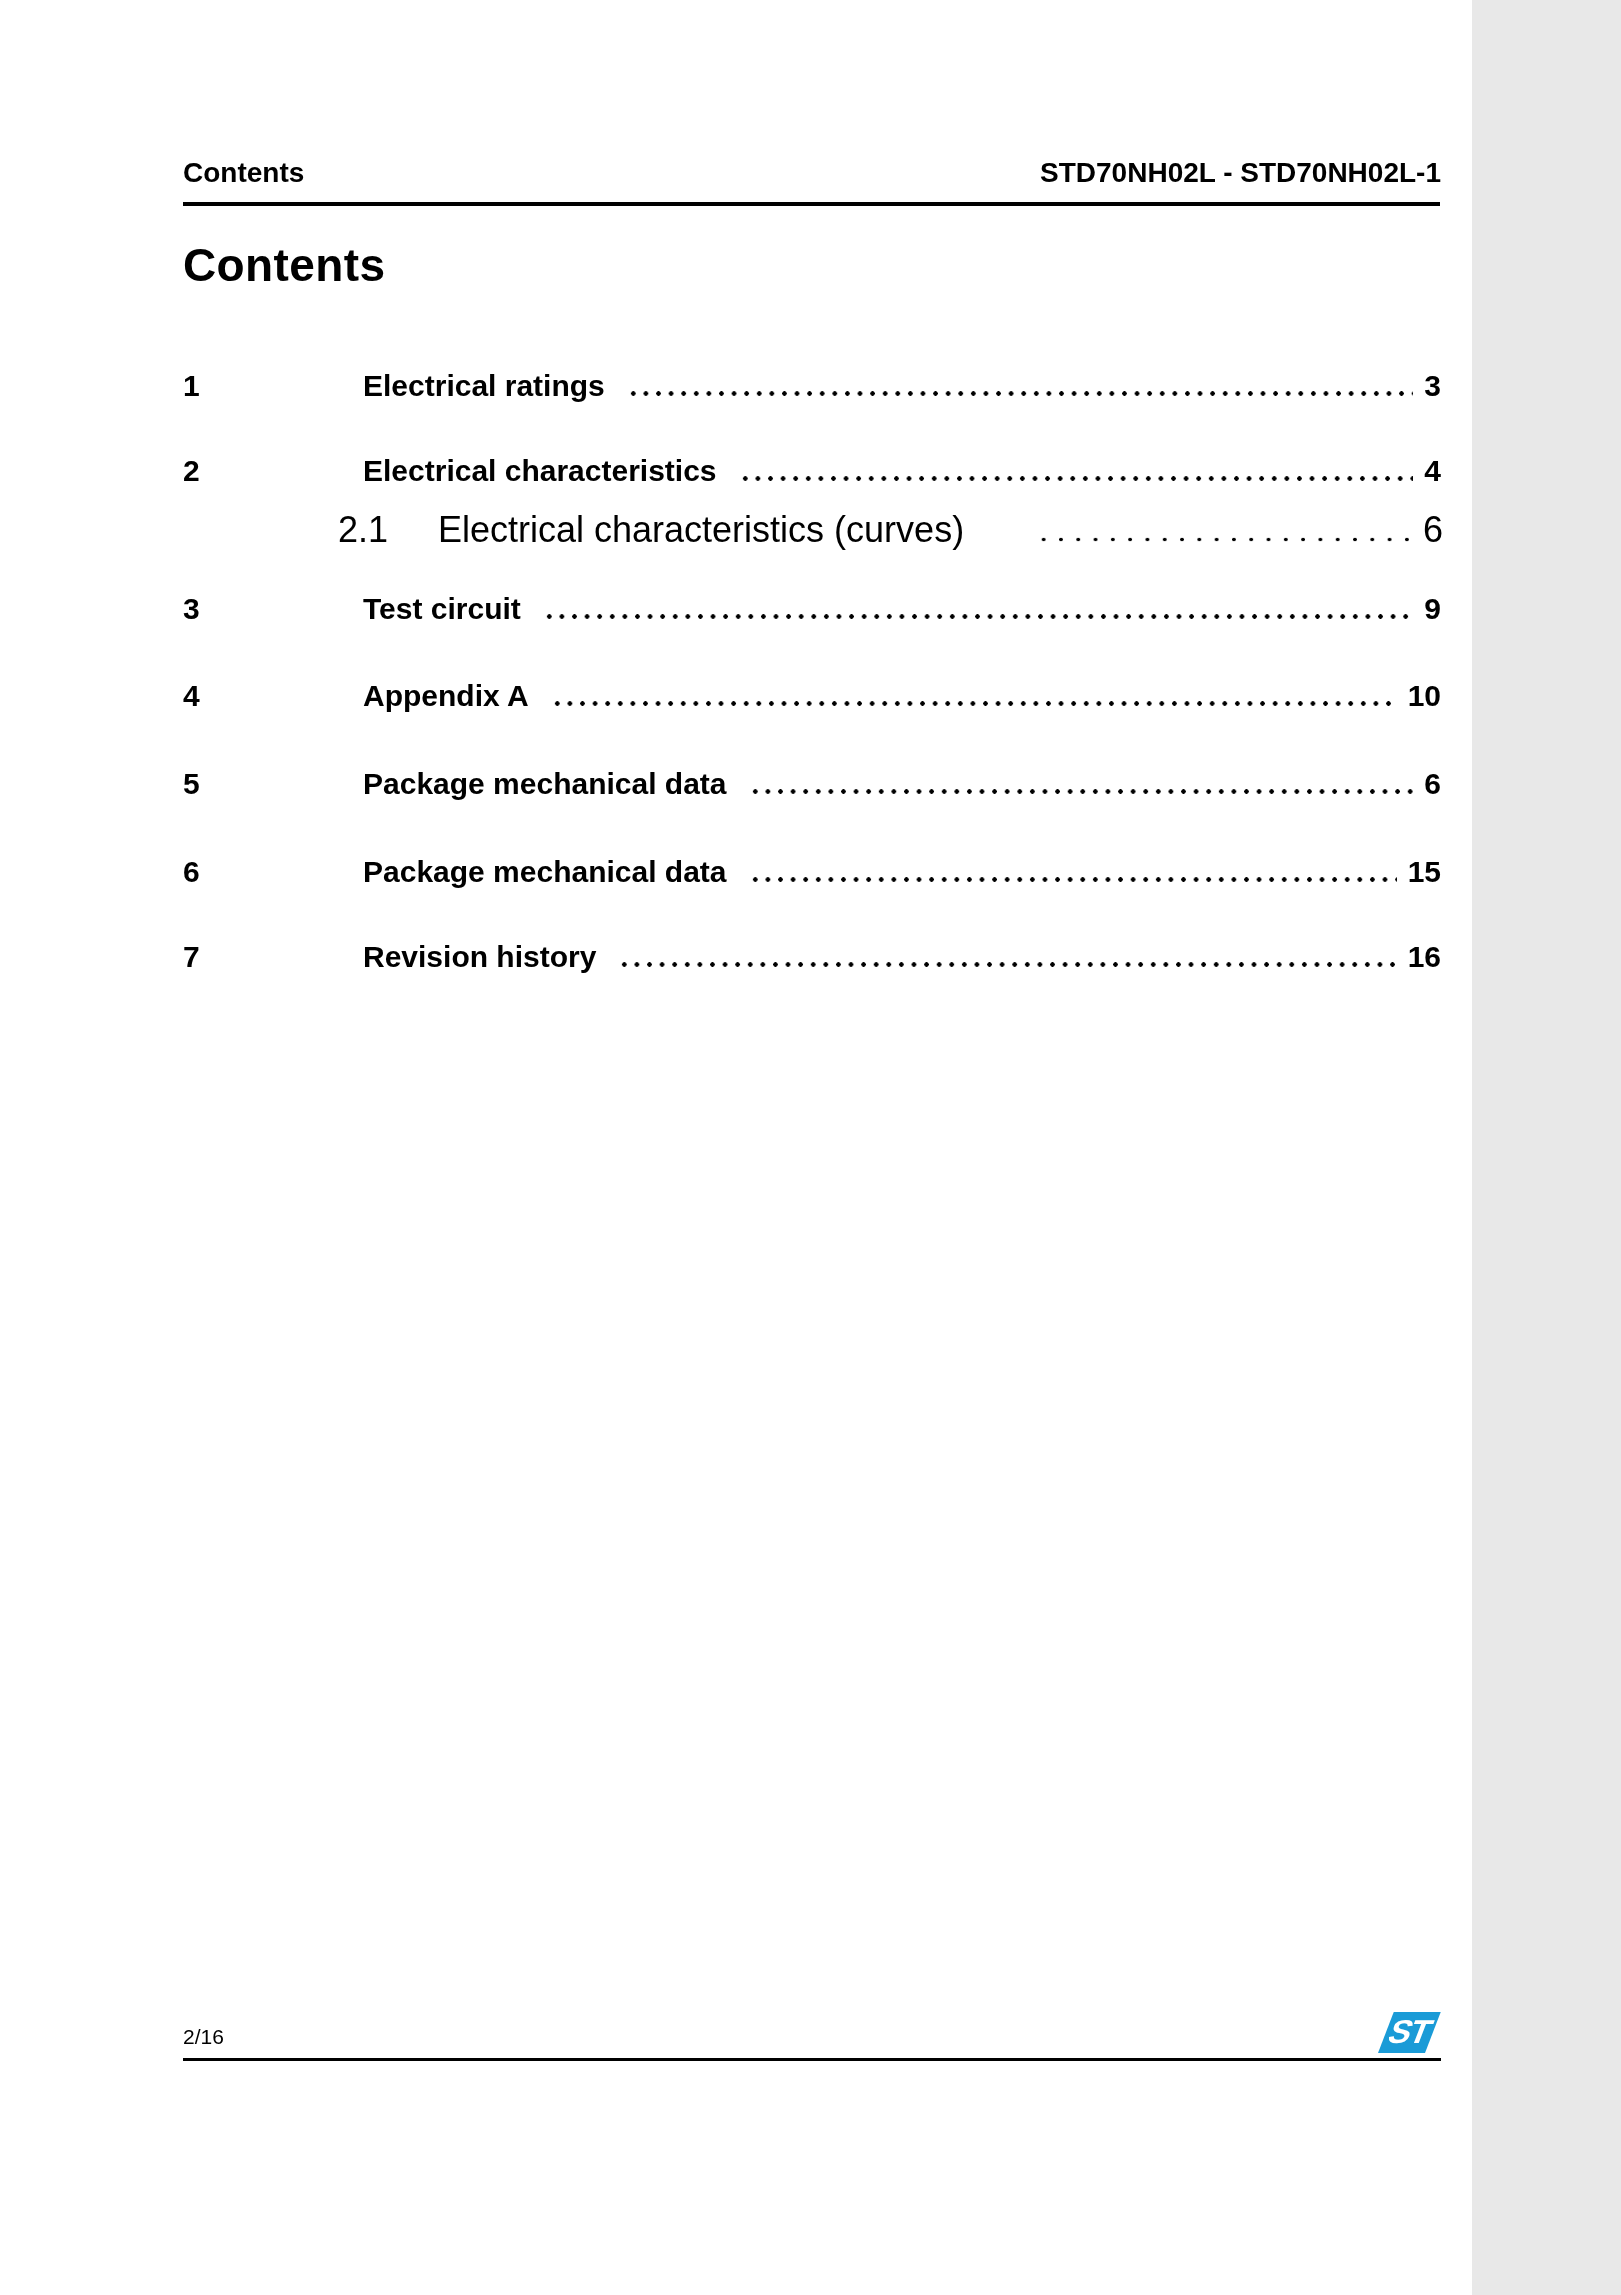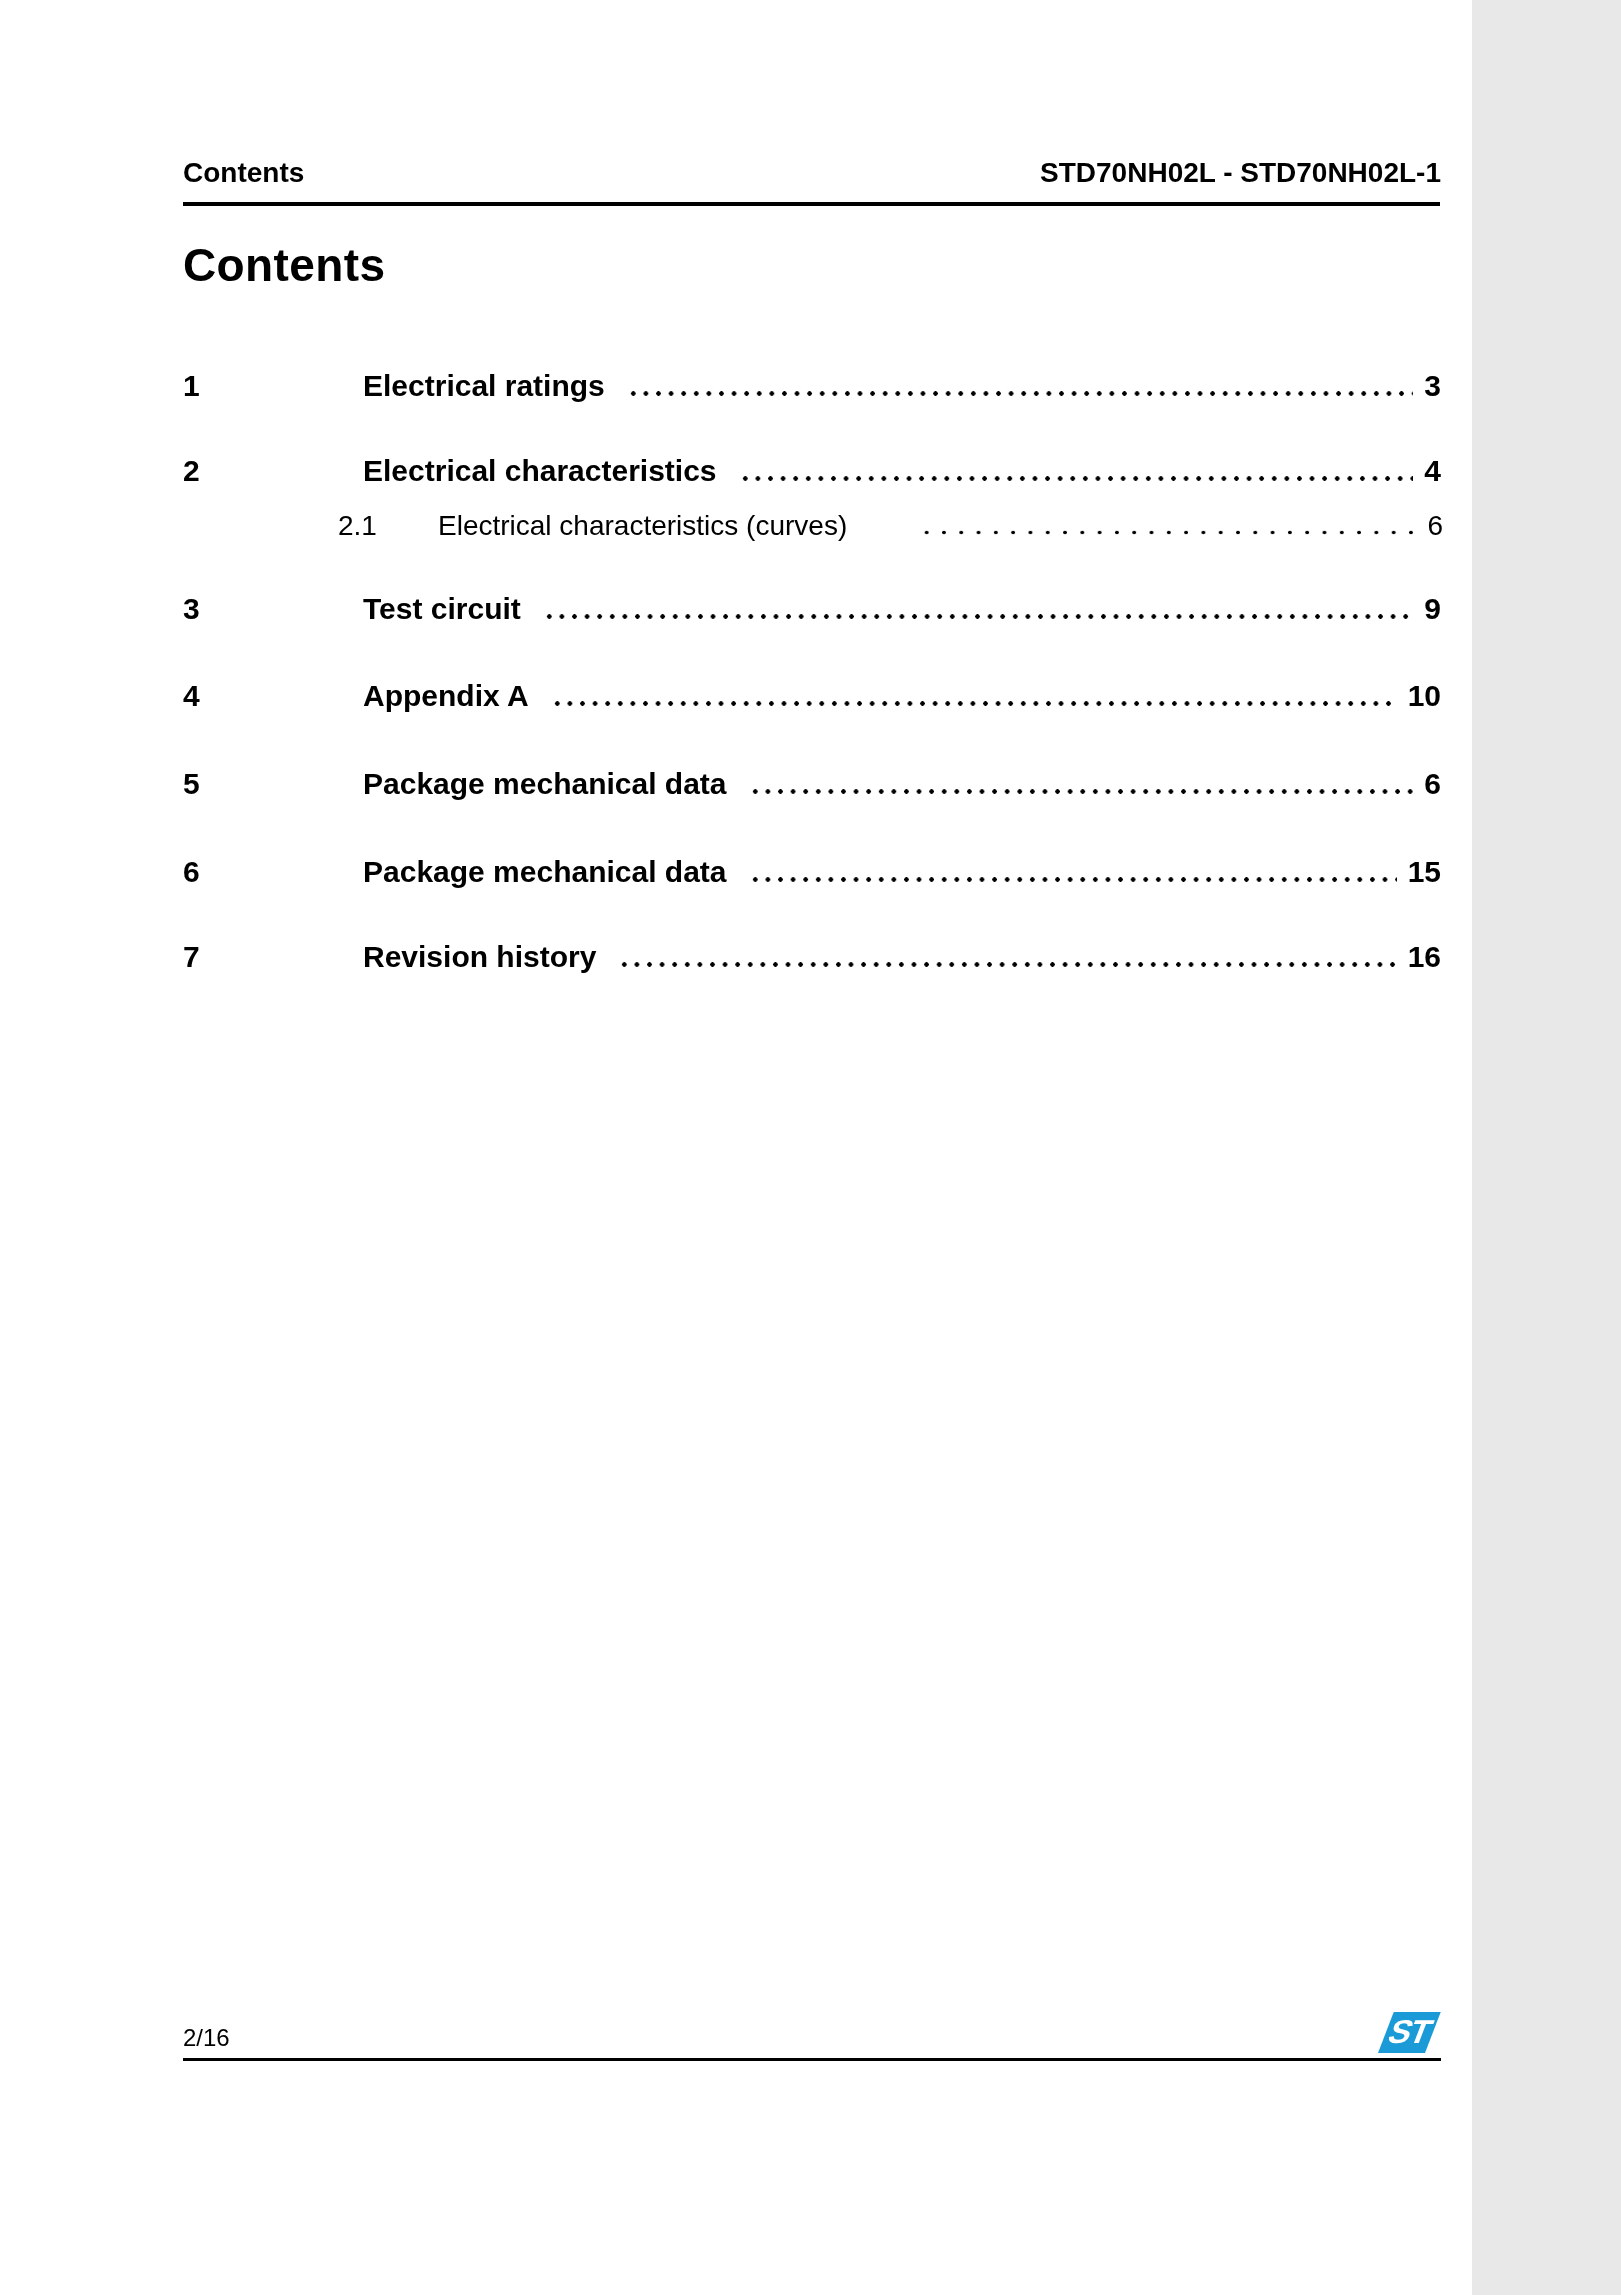--- a/index.html
+++ b/index.html
@@ -69,36 +69,36 @@
     background-image: radial-gradient(circle, #000 2px, rgba(0,0,0,0) 2.4px);
     background-size: 12.6px 4.7px;
     background-repeat: repeat-x;
     background-position: left bottom;
   }
   .toc-page { flex: none; }
 
   .toc-row--sub {
     left: 338px;
     width: 1105px;
-    font-size: 28px;
+    font-size: 36px;
     font-weight: 400;
   }
   .toc-row--sub .toc-num { width: 80px; }
   .toc-row--sub .toc-leader {
     margin-left: 71px;
     background-image: radial-gradient(circle, #000 1.6px, rgba(0,0,0,0) 2px);
     background-size: 17.3px 4.7px;
   }
 
   
   .footer-page-indicator {
     position: absolute;
     left: 183px;
     top: 2026px;
-    font-size: 24px;
+    font-size: 21px;
     font-weight: 400;
     line-height: 1;
   }
   .footer-rule {
     position: absolute;
     left: 183px;
     top: 2058px;
     width: 1258px;
     height: 3.1px;
     background: #000000;

